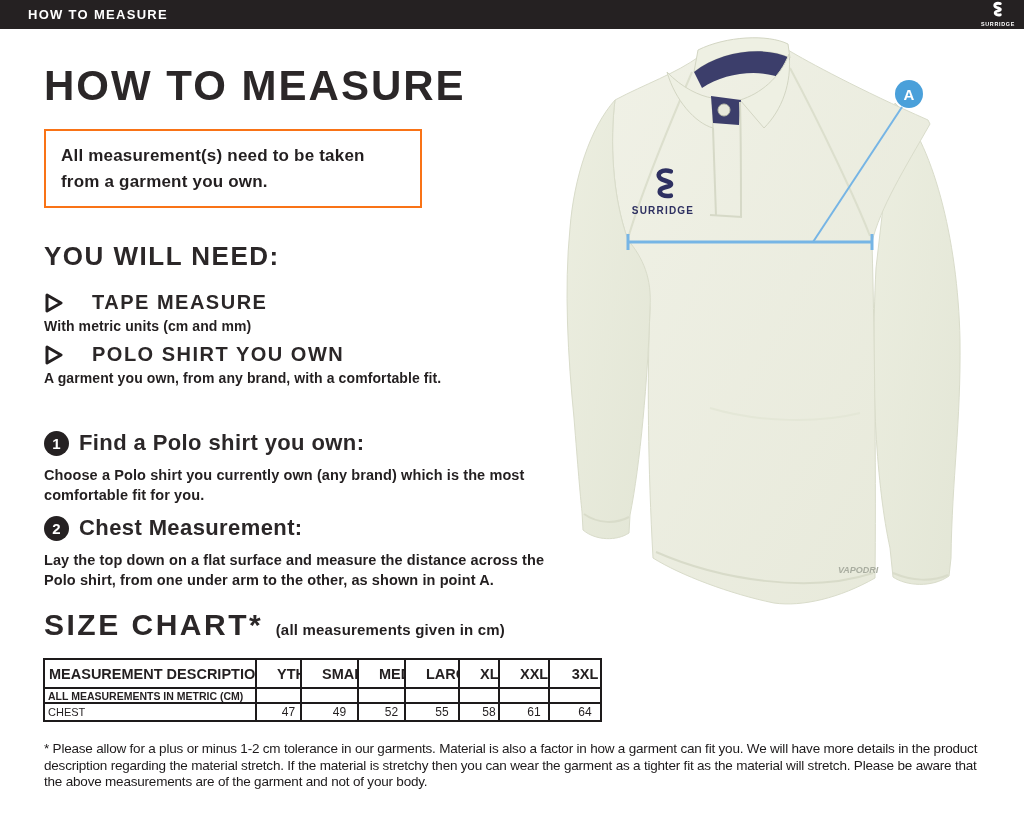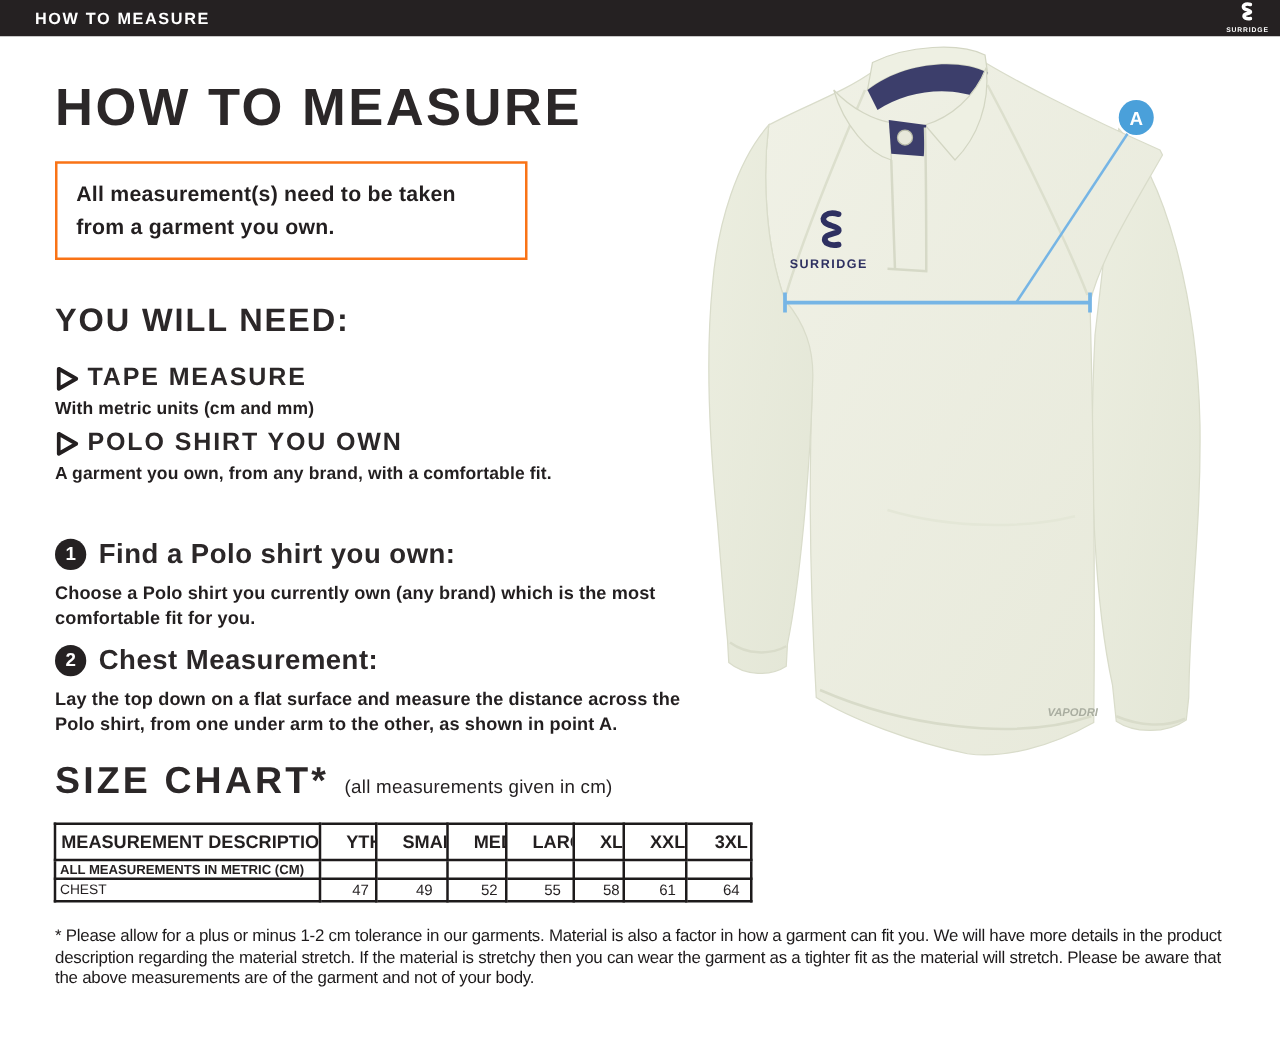--- a/index.html
+++ b/index.html
@@ -35,39 +35,39 @@
   .notice-text { font-size:17px; font-weight:bold; line-height:1.5; letter-spacing:0.2px; }
 
   .ywn-heading {
     position:absolute; top:241px; left:44px;
     font-size:26px; font-weight:800; letter-spacing:1.5px; color:#2b2728;
     white-space:nowrap;
   }
   .need-item { position:absolute; left:44px; }
   .need-item.i1 { top:291px; }
   .need-item.i2 { top:343px; }
-  .need-head { display:flex; align-items:center; gap:6px; }
+  .need-head { display:flex; align-items:center; gap:28px; }
   .need-title { font-size:20px; font-weight:800; letter-spacing:1.5px; color:#2b2728; white-space:nowrap; }
   .need-sub { margin-top:4px; font-size:14px; font-weight:bold; letter-spacing:0.1px; white-space:nowrap; }
 
   .step { position:absolute; left:44px; }
   .step.s1 { top:430px; }
   .step.s2 { top:515px; }
   .step-head { display:flex; align-items:center; gap:10px; }
   .step-num {
     width:25px; height:25px; border-radius:50%; background:#252122;
     color:#fff; font-size:15px; font-weight:bold;
     display:flex; align-items:center; justify-content:center; flex:0 0 25px;
   }
   .step-title { font-size:22px; font-weight:800; letter-spacing:0.4px; color:#2b2728; white-space:nowrap; }
   .step-body { margin-top:9px; width:508px; font-size:14.5px; font-weight:bold; line-height:1.38; letter-spacing:0.1px; }
 
   .sizechart-head { position:absolute; top:608px; left:44px; white-space:nowrap; }
   .sizechart-title { display:inline; font-size:30px; font-weight:800; letter-spacing:2.5px; color:#2b2728; }
-  .sizechart-sub { display:inline; font-size:15px; font-weight:normal; margin-left:8px; letter-spacing:0.2px; }
+  .sizechart-sub { display:inline; font-size:15px; font-weight:bold; margin-left:8px; letter-spacing:0.2px; }
 
   table.size-table {
     position:absolute; top:658px; left:43px; width:557px;
     border-collapse:collapse; table-layout:fixed;
   }
   .size-table th, .size-table td {
     border:2px solid #1d1a1b; overflow:hidden; white-space:nowrap;padding-left:20px;
   }
   .size-table th {
     height:29px; font-size:14.5px; font-weight:bold; text-align:center; letter-spacing:0px;

